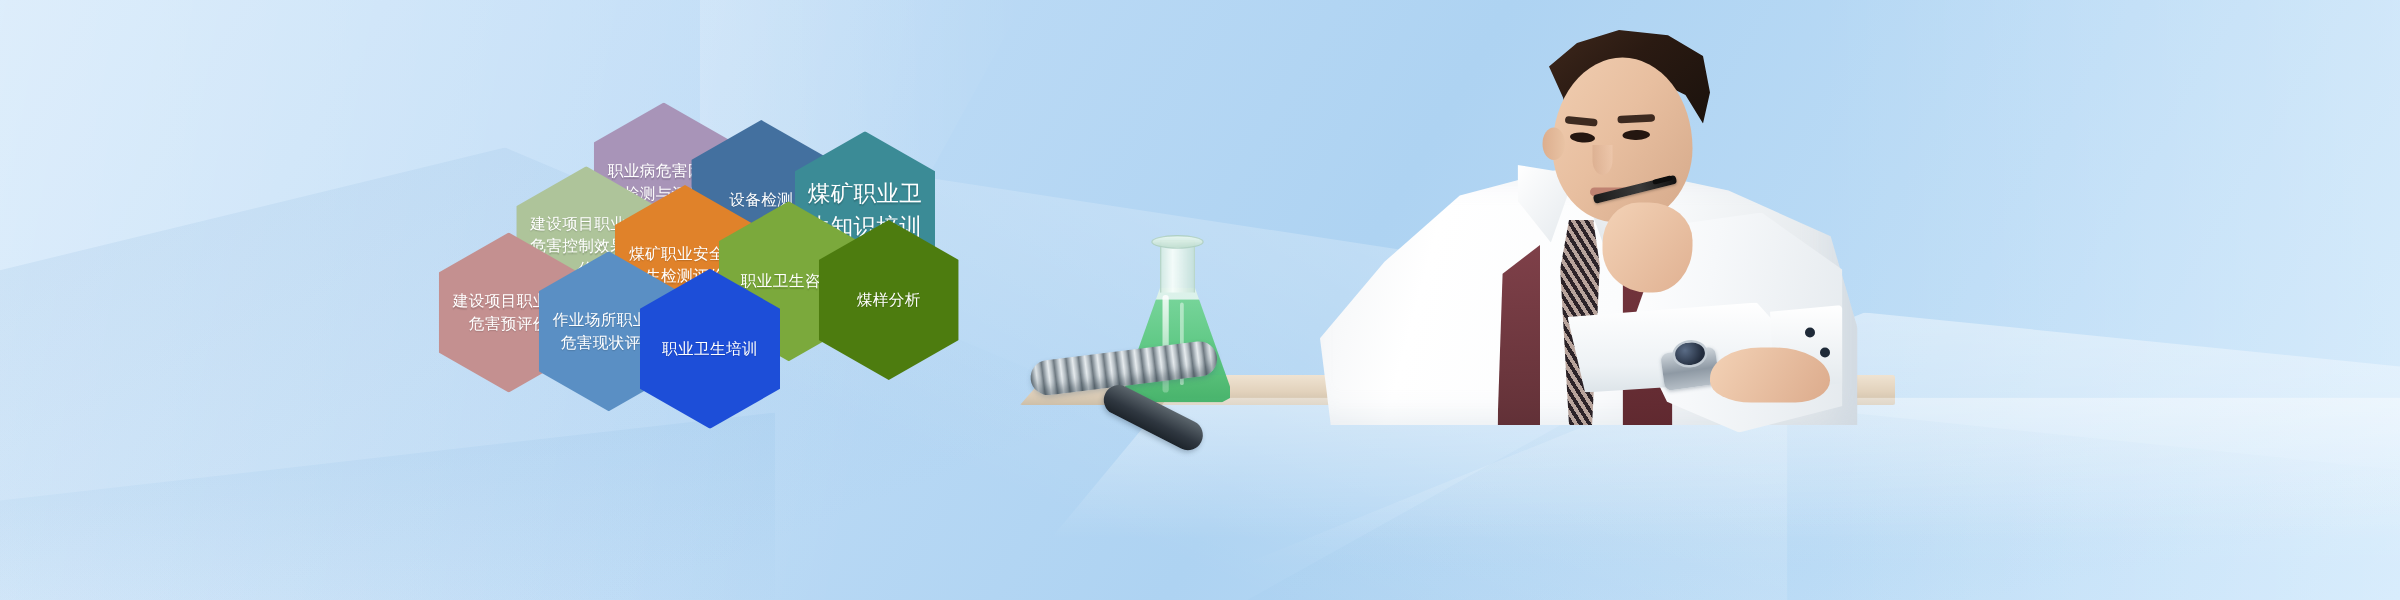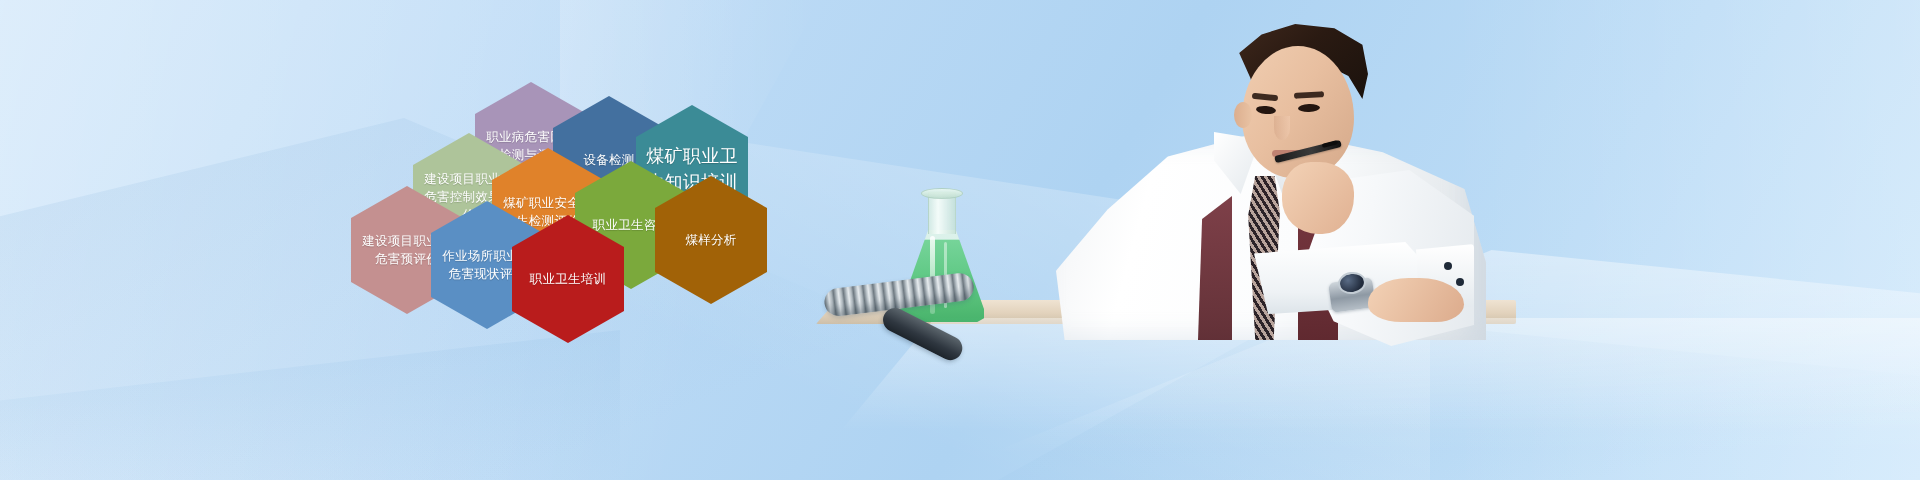--- a/index.html
+++ b/index.html
@@ -303,24 +303,24 @@
       </div>
       <div class="hex" style="left: 575px; top: 161px; background: rgb(123, 169, 60);">
         <div class="label" style="font-size: 12.5px;">职业卫生咨询</div>
       </div>
       <div class="hex" style="left: 351px; top: 186px; background: rgb(196, 144, 144);">
         <div class="label" style="font-size: 12.5px;">建设项目职业病危害预评价</div>
       </div>
       <div class="hex" style="left: 431px; top: 201px; background: rgb(90, 143, 196);">
         <div class="label" style="font-size: 12.5px;">作业场所职业病危害现状评价</div>
       </div>
-      <div class="hex" style="left: 512px; top: 215px; background: #b91c1c;">
+      <div class="hex" style="left: 512px; top: 215px; background: #1d4ed8;">
         <div class="label" style="font-size: 12.5px;">职业卫生培训</div>
       </div>
-      <div class="hex" style="left: 655px; top: 176px; background: #a16207;">
+      <div class="hex" style="left: 655px; top: 176px; background: #4d7c0f;">
         <div class="label" style="font-size: 12.5px;">煤样分析</div>
       </div>
     </div>
 
   <div id="lab-scene">
 
     <div class="desk"></div>
     <div class="desk-glow"></div>
 
     <div class="person">

